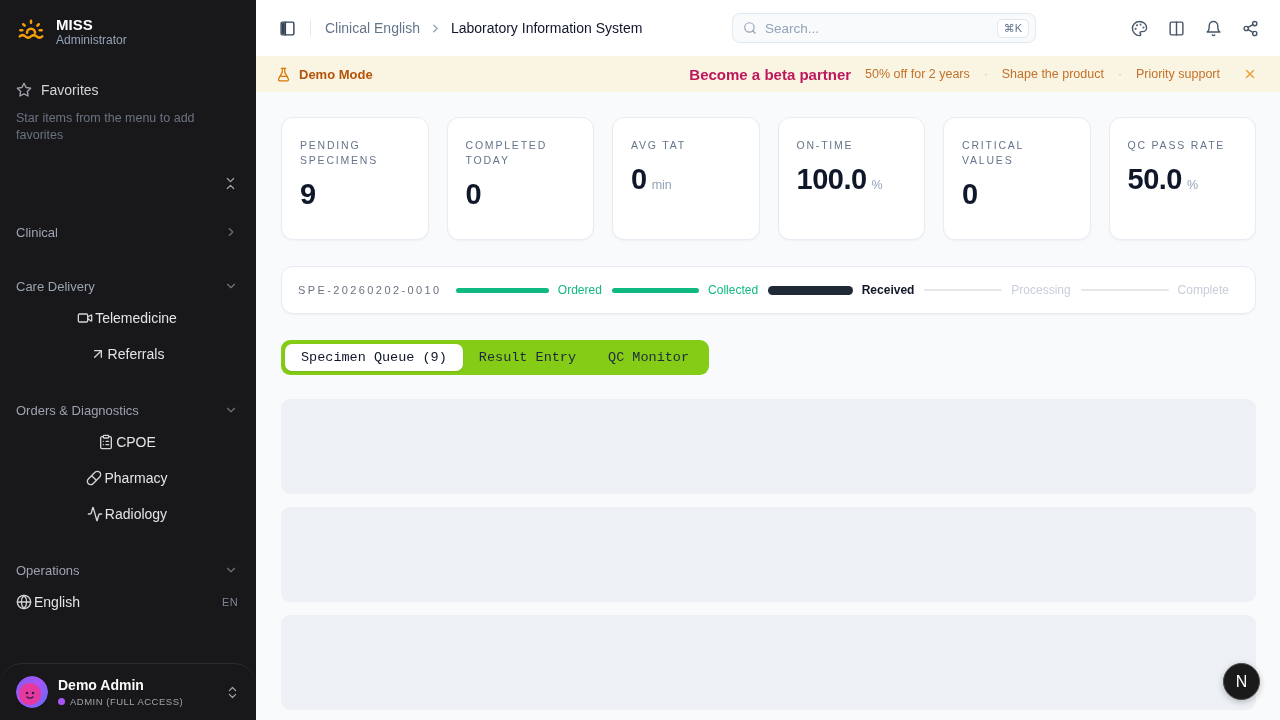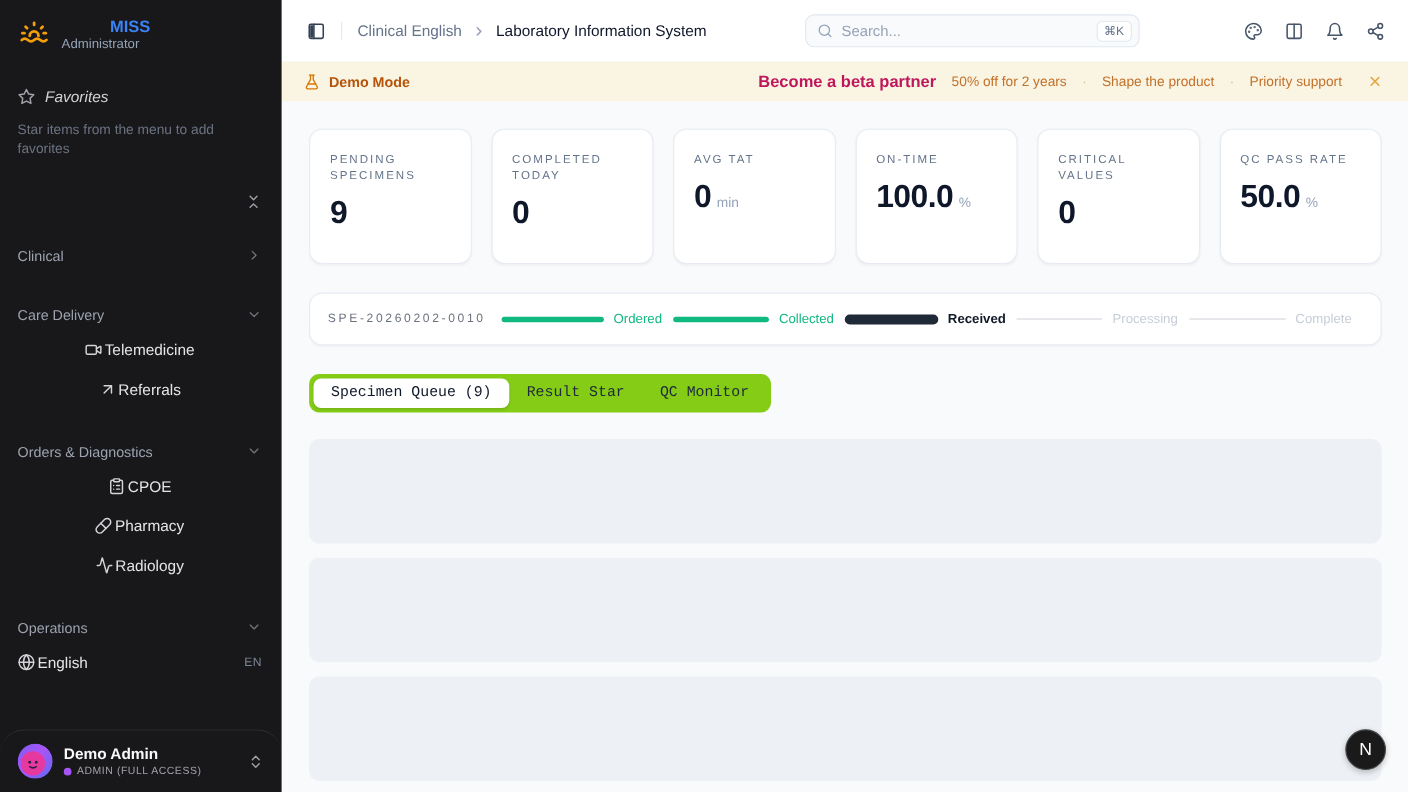--- a/index.html
+++ b/index.html
@@ -4,23 +4,23 @@
 <style>
   * { box-sizing: border-box; margin: 0; padding: 0; }
   html, body { width: 1280px; height: 720px; overflow: hidden; }
   body { font-family: "Liberation Sans", "DejaVu Sans", sans-serif; background: #f8fafc; }
   .app { display: flex; width: 1280px; height: 720px; }
 
   
   .sidebar { width: 256px; height: 720px; background: #18181b; flex-shrink: 0; display: flex; flex-direction: column; position: relative; }
   .sb-logo { margin: 16px 16px 0; display: flex; align-items: center; gap: 10px; height: 32px; cursor: pointer; }
   .sb-logo-icon { width: 30px; height: 30px; color: #f59e0b; }
-  .sb-logo-title { font-size: 15px; font-weight: 700; color: #3b82f6; line-height: 1.1; margin-left: 44px; }
+  .sb-logo-title { font-size: 15px; font-weight: 700; color: #ffffff; line-height: 1.1; }
   .sb-logo-sub { font-size: 12px; color: #94a3b8; line-height: 1.2; }
-  .fav-header { margin: 32px 16px 0; display: flex; align-items: flex-start; gap: 9px; height: 18px; color: #d4d4d8; font-size: 14px; font-style: italic; }
+  .fav-header { margin: 32px 16px 0; display: flex; align-items: flex-end; gap: 9px; height: 18px; color: #d4d4d8; font-size: 14px; }
   .fav-header svg { width: 16px; height: 16px; color: #a1a1aa; }
   .fav-hint { margin: 12px 16px 0; width: 212px; font-size: 12.5px; line-height: 17px; color: #6b7280; }
   .sb-collapse { margin: 32px 18px 0 0; height: 16px; display: flex; justify-content: flex-end; }
   .sb-collapse svg { width: 15px; height: 15px; color: #a1a1aa; cursor: pointer; }
   .sb-section-header { display: flex; align-items: center; justify-content: space-between; height: 28px; padding: 0 18px 0 16px; color: #9ca3af; font-size: 13px; cursor: pointer; }
   .sb-section-header svg { width: 14px; height: 14px; color: #71717a; }
   .mt26 { margin-top: 26px; } .mt24 { margin-top: 24px; }
   .sb-item { display: flex; align-items: center; gap: 2px; height: 36px; padding: 0 18px 0 16px; color: #e4e4e7; font-size: 14px; cursor: pointer; justify-content: center; }
   .sb-item svg { width: 16px; height: 16px; color: #d4d4d8; flex-shrink: 0; }
   .sb-item .item-chevron { margin-left: auto; width: 14px; height: 14px; color: #a1a1aa; }
@@ -391,21 +391,21 @@
           </div>
           <div class="stage pending">
             <div class="stage-line"></div>
             <span class="stage-label">Complete</span>
           </div>
         </div>
       </div>
 
       <div class="tabs">
         <button class="tab active">Specimen Queue (9)</button>
-        <button class="tab">Result Star</button>
+        <button class="tab">Result Entry</button>
         <button class="tab">QC Monitor</button>
       </div>
 
       <div class="skeletons">
         <div class="skeleton-row"></div>
         <div class="skeleton-row"></div>
         <div class="skeleton-row"></div>
       </div>
 
     </div>

